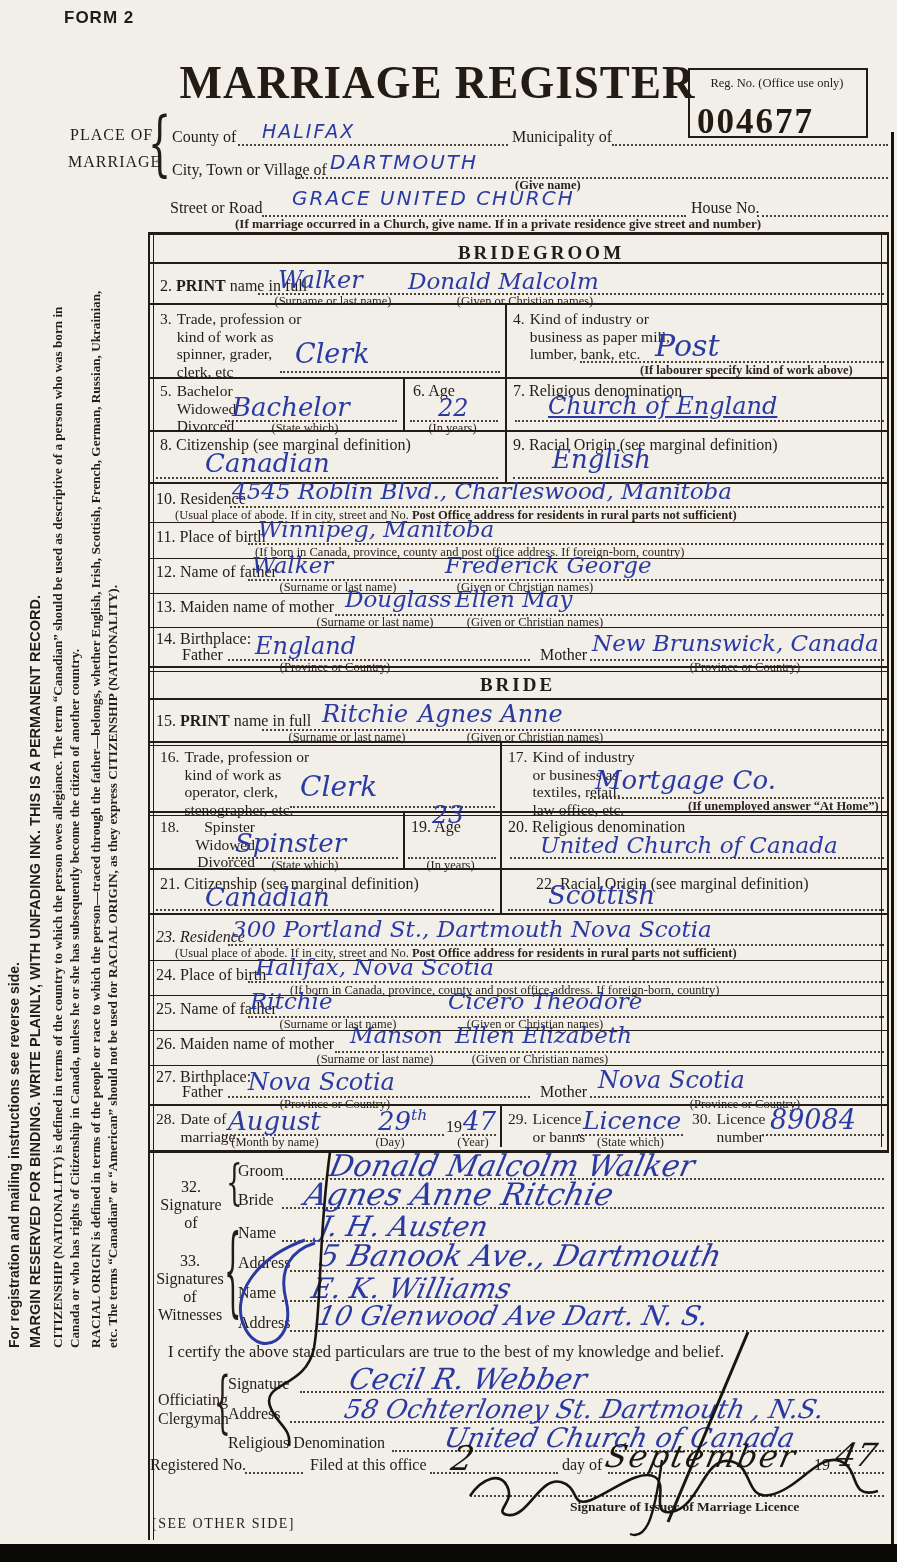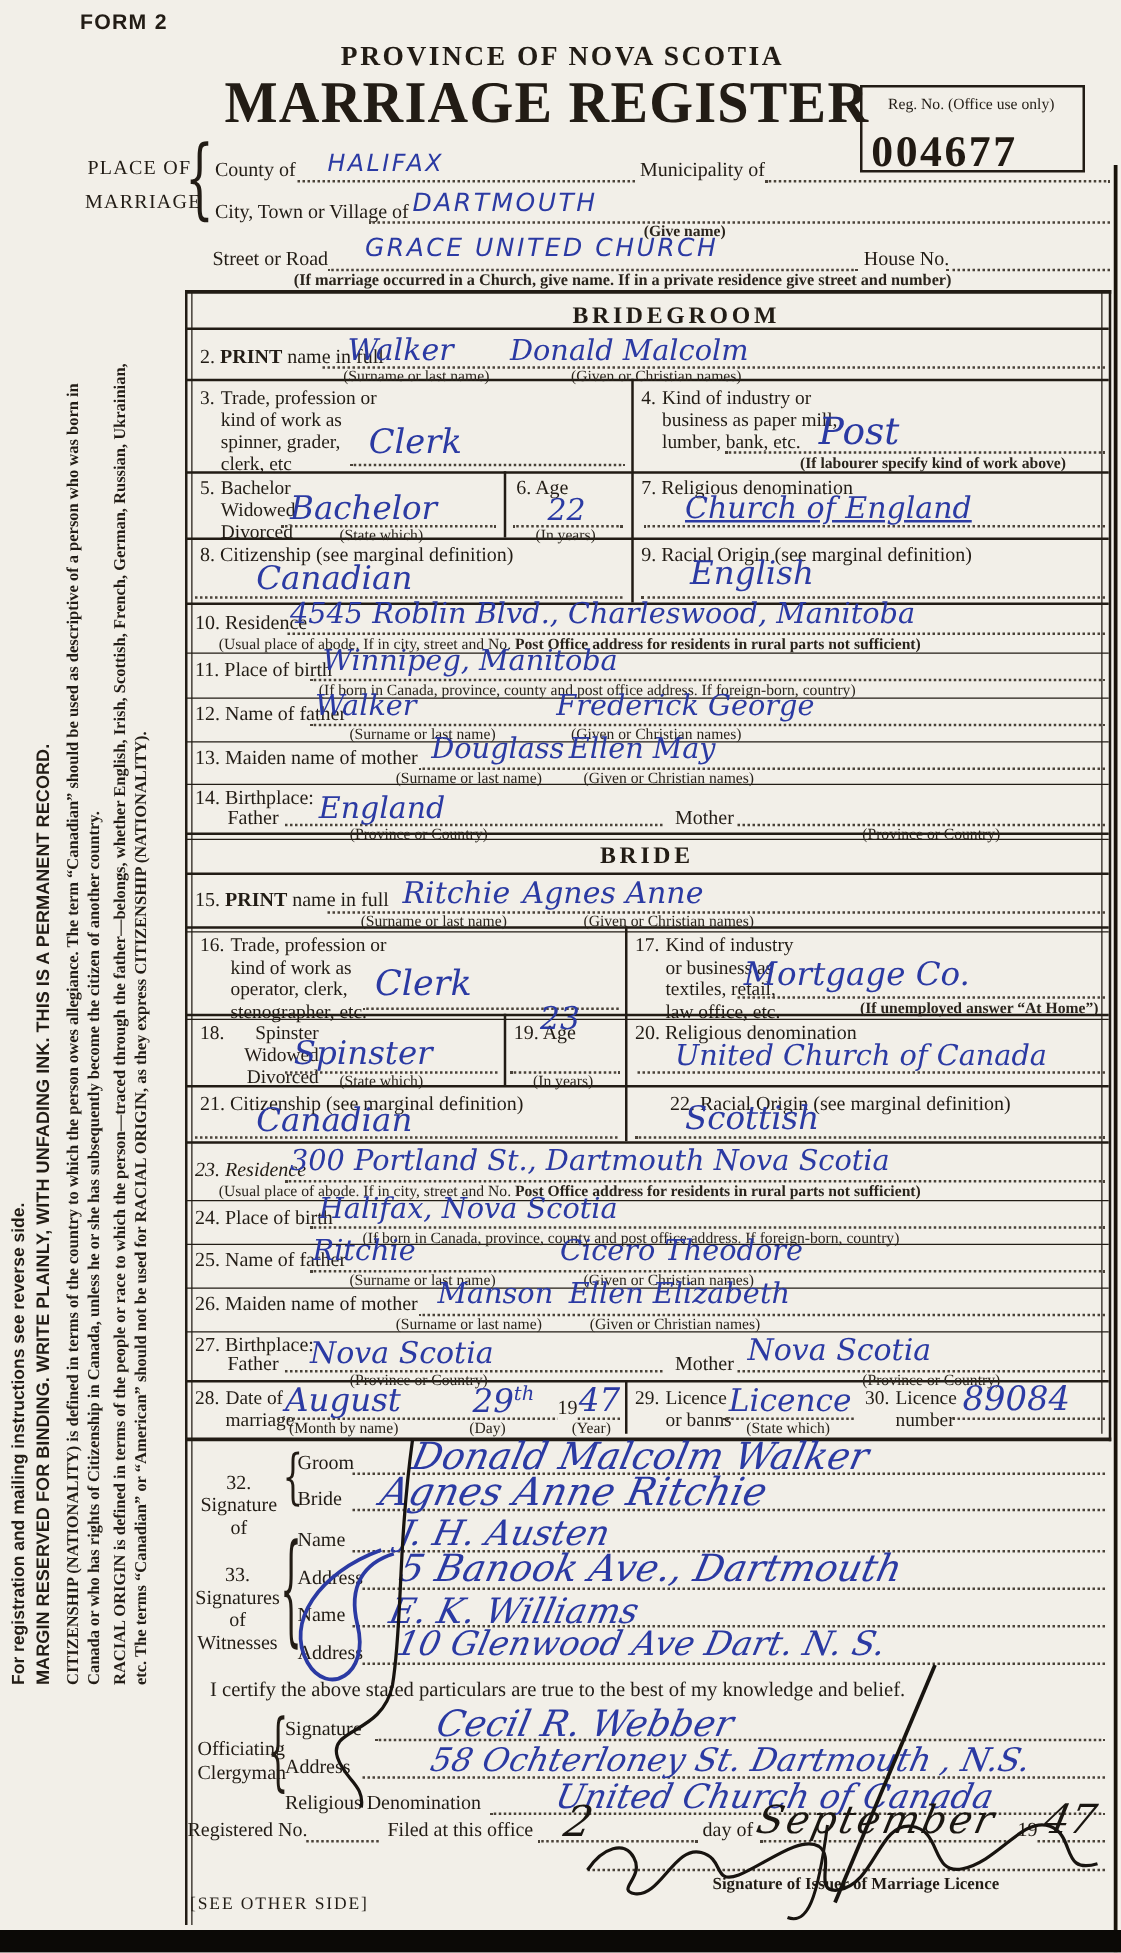--- a/index.html
+++ b/index.html
@@ -32,21 +32,20 @@
 <div class="page">
 
   <div class="abs margin-rot" style="left:4px;top:1348px;width:1068px;height:134px;">
     <div class="m-bold" style="margin-top:2px;">For registration and mailing instructions see reverse side.</div>
     <div class="m-bold" style="margin-top:5px;font-size:14.5px;">MARGIN RESERVED FOR BINDING.   WRITE PLAINLY, WITH UNFADING INK.   THIS IS A PERMANENT RECORD.</div>
     <div class="m-par" style="margin-top:7px;">CITIZENSHIP (NATIONALITY) is defined in terms of the country to which the person owes allegiance.  The term “Canadian” should be used as descriptive of a person who was born in Canada or who has rights of Citizenship in Canada, unless he or she has subsequently become the citizen of another country.</div>
     <div class="m-par" style="margin-top:5px;">RACIAL ORIGIN is defined in terms of the people or race to which the person—traced through the father—belongs, whether English, Irish, Scottish, French, German, Russian, Ukrainian, etc.  The terms “Canadian” or “American” should not be used for RACIAL ORIGIN, as they express CITIZENSHIP (NATIONALITY).</div>
   </div>
 
   <div class="abs b" style="left:64px;top:8px;font-family:'Liberation Sans',sans-serif;font-size:17px;letter-spacing:1px;">FORM 2</div>
-  <div class="abs b" style="left:200px;top:32px;width:500px;text-align:center;font-size:22px;letter-spacing:2px;">PROVINCE OF NOVA SCOTIA</div>
   <div class="abs b" style="left:150px;top:56px;width:575px;text-align:center;font-size:45px;letter-spacing:1px;transform:scaleY(1.05);">MARRIAGE REGISTER</div>
 
   <div class="abs" style="left:688px;top:68px;width:176px;height:66px;border:2.5px solid #221c15;"></div>
   <div class="abs" style="left:692px;top:76px;width:170px;text-align:center;font-size:12.5px;">Reg. No.  (Office use only)</div>
   <div class="abs b" style="left:697px;top:102px;font-size:35px;letter-spacing:2px;color:#211a13;">004677</div>
 
   <div class="abs lbl" style="left:70px;top:126px;letter-spacing:1px;">PLACE OF</div>
   <div class="abs lbl" style="left:68px;top:153px;letter-spacing:1px;">MARRIAGE</div>
   <div class="abs brace" style="left:148px;top:108px;font-size:52px;transform:scale(0.7,1.35);transform-origin:top left;">{</div>
 
@@ -184,20 +183,21 @@
   <div class="abs capc" style="left:440px;top:615px;width:190px;">(Given or Christian names)</div>
 
   <div class="abs lbl" style="left:156px;top:630px;">
     <span>14.</span> <span>Birthplace:</span></div>
   <div class="abs lbl" style="left:182px;top:646px;">Father</div>
   <div class="abs dot" style="left:228px;top:658px;width:302px;"></div>
   <div class="abs hw" style="left:255px;top:632px;font-size:24px;">England</div>
   <div class="abs capc" style="left:250px;top:660px;width:170px;">(Province or Country)</div>
   <div class="abs lbl" style="left:540px;top:646px;">Mother</div>
   <div class="abs dot" style="left:590px;top:658px;width:294px;"></div>
+  <div class="abs hw" style="left:592px;top:630px;font-size:23px;">New Brunswick,  Canada</div>
   <div class="abs capc" style="left:655px;top:660px;width:180px;">(Province or Country)</div>
 
   <div class="abs hdr" style="left:148px;top:674px;width:739px;">BRIDE</div>
 
   <div class="abs lbl" style="left:156px;top:712px;">
     <span>15.</span> <span class="b">PRINT</span><span> name in full</span></div>
   <div class="abs dot" style="left:262px;top:728px;width:622px;"></div>
   <div class="abs hw" style="left:322px;top:700px;font-size:24px;">Ritchie</div>
   <div class="abs hw" style="left:418px;top:700px;font-size:24px;">Agnes   Anne</div>
   <div class="abs capc" style="left:262px;top:730px;width:170px;">(Surname or last name)</div>

